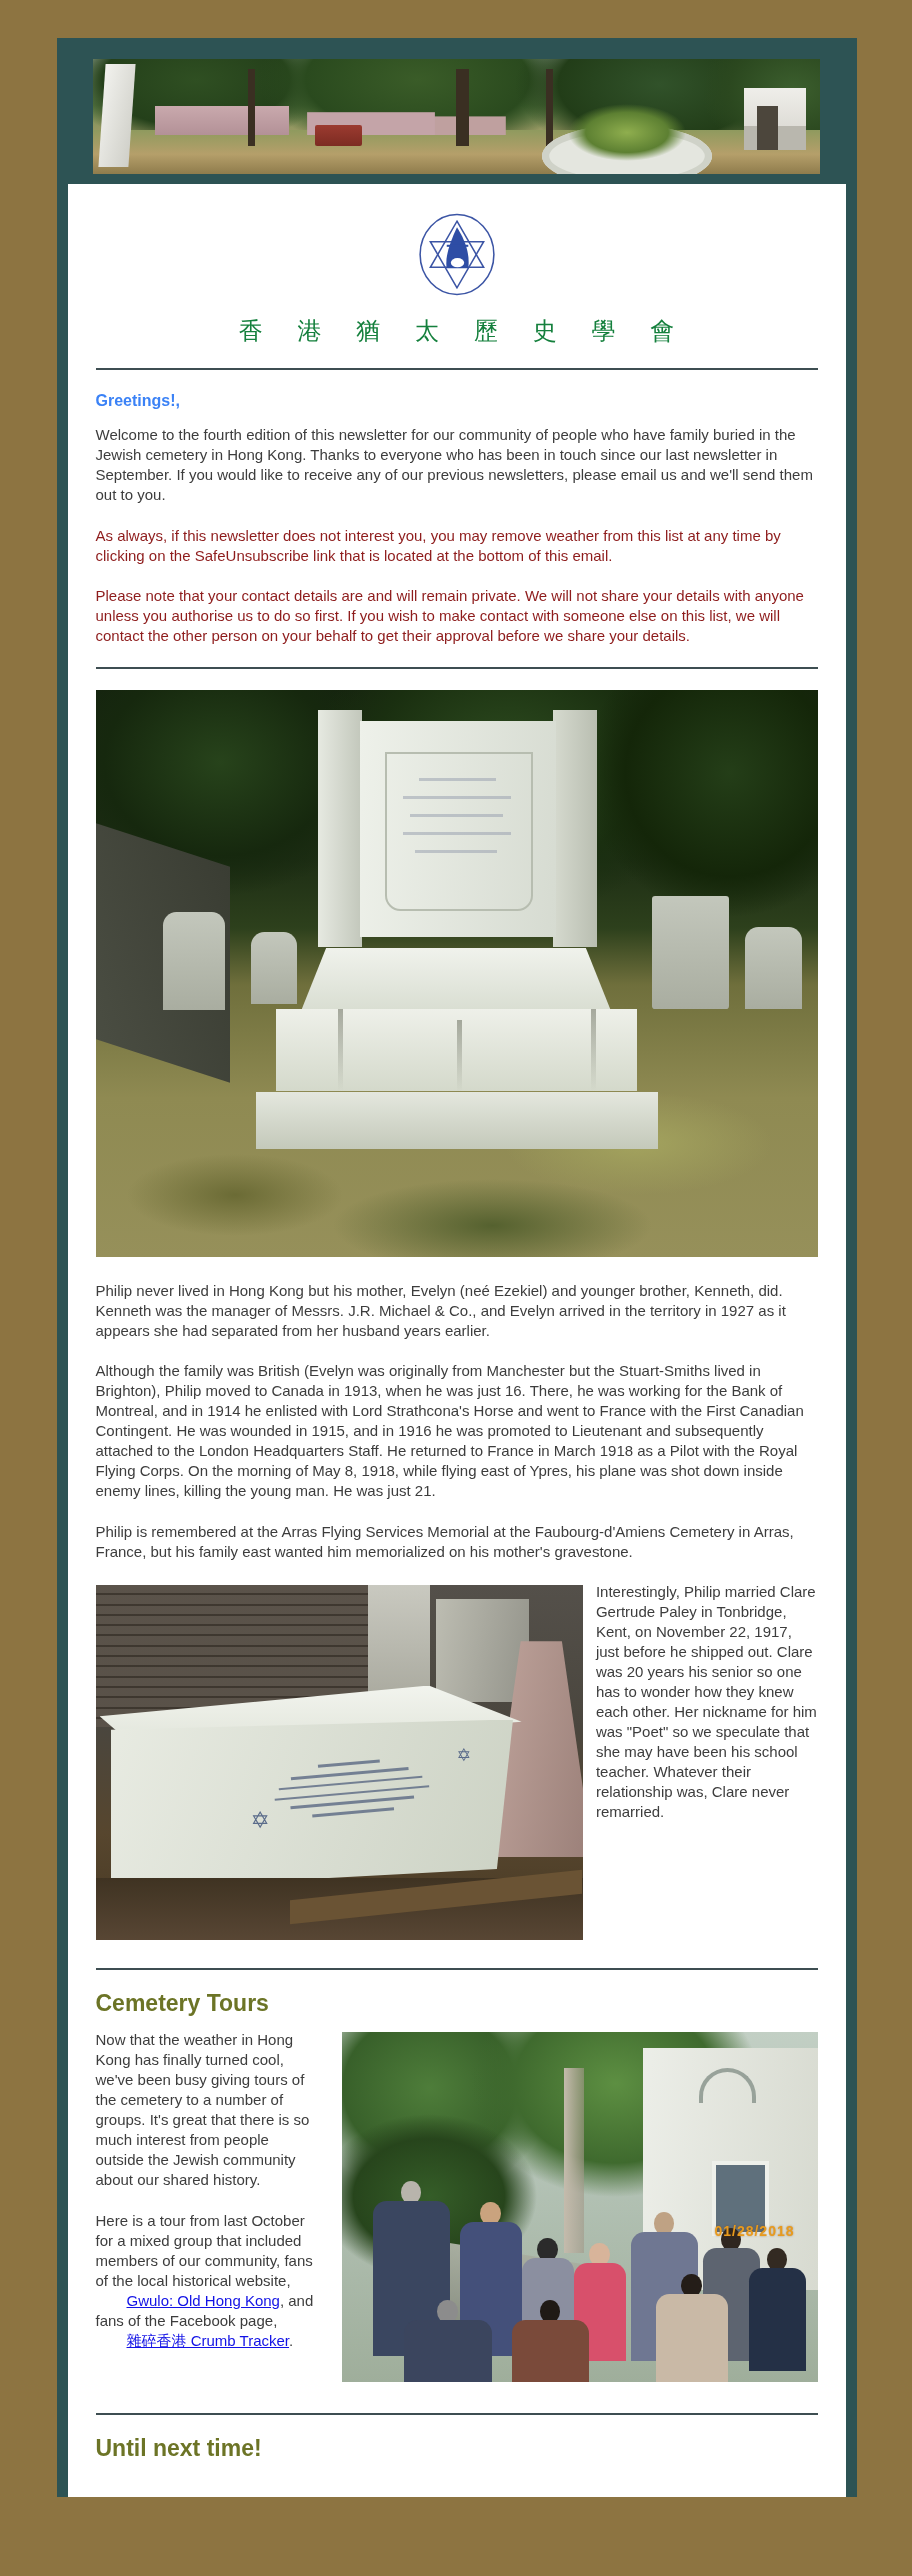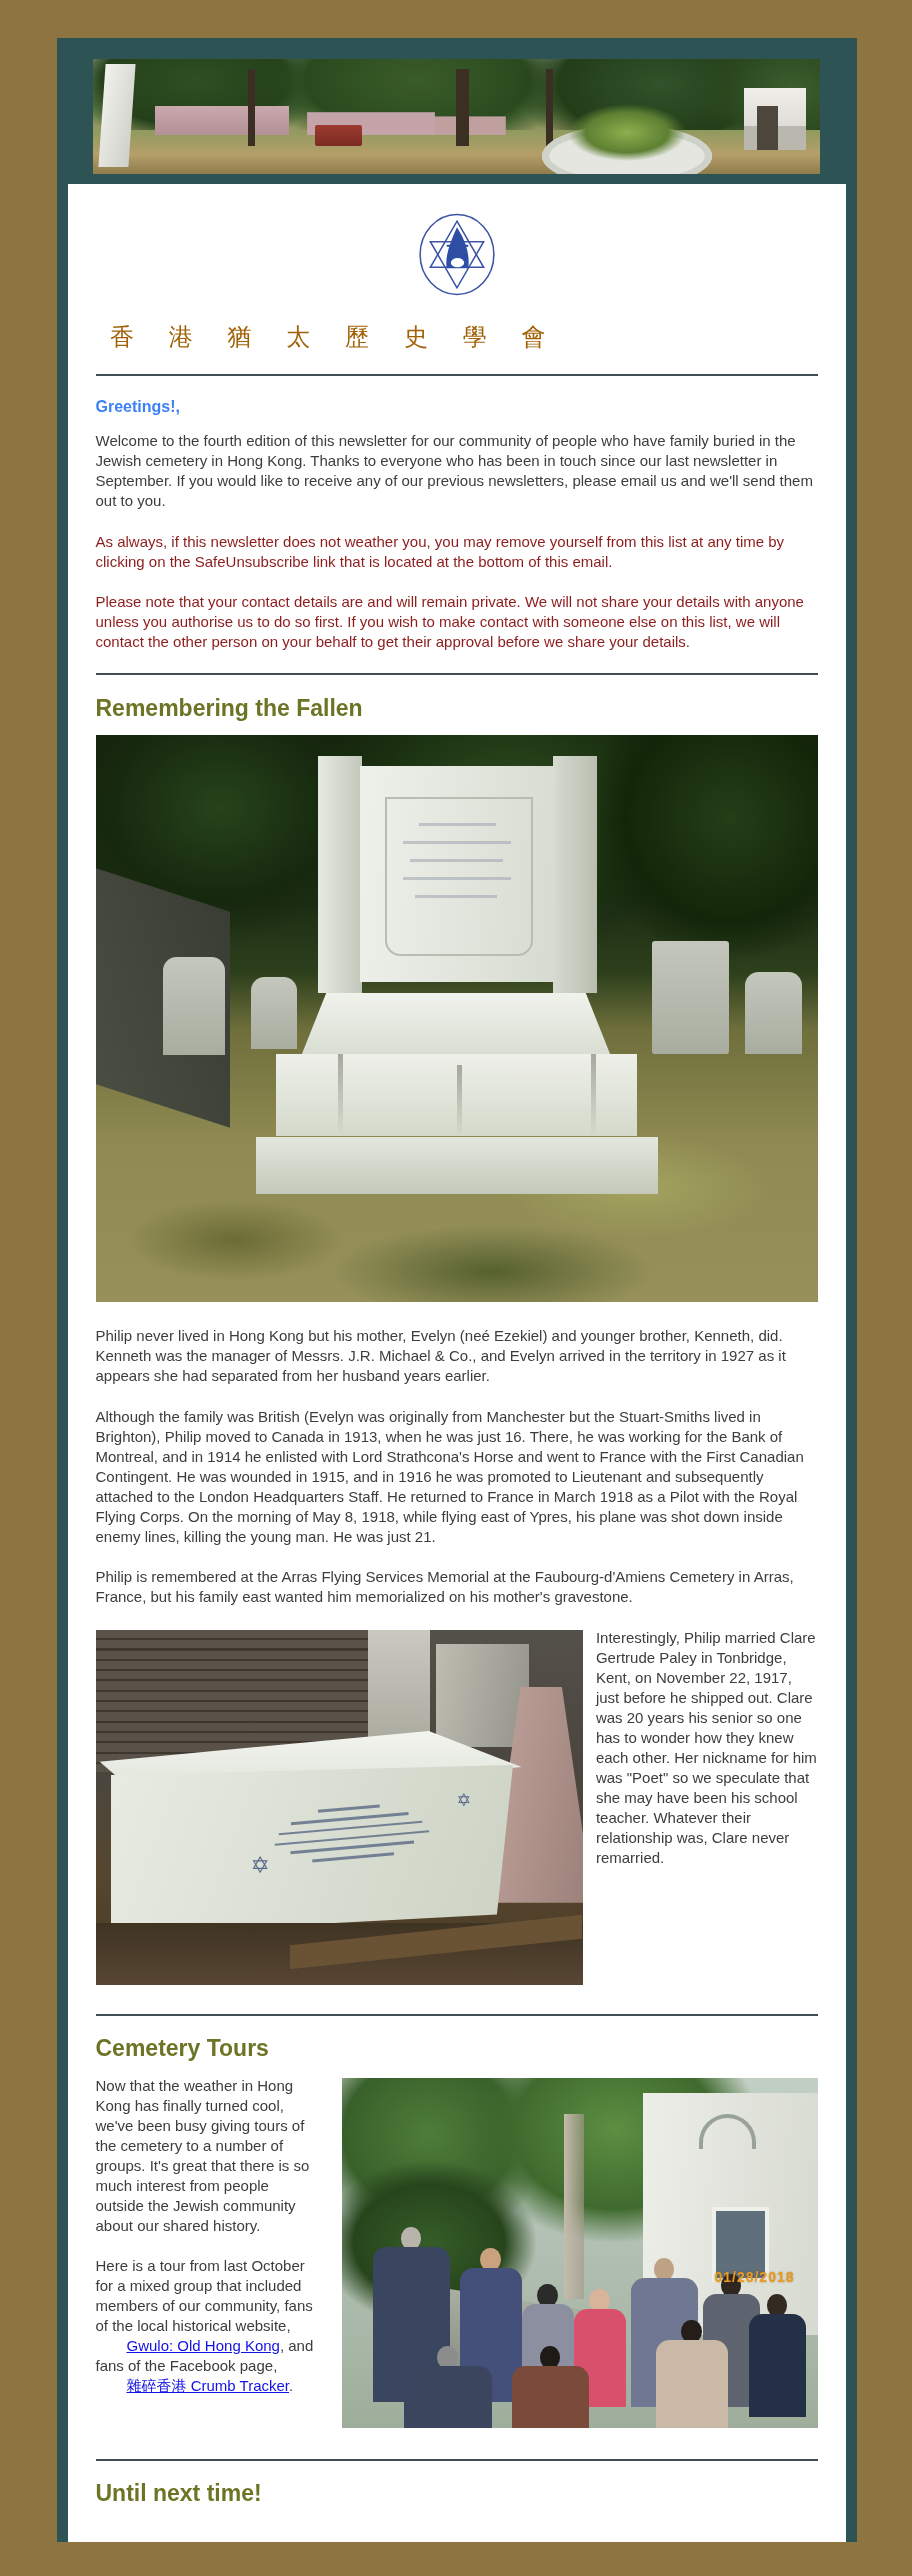--- a/index.html
+++ b/index.html
@@ -29,21 +29,21 @@
   .bn-bench{position:absolute;left:222px;top:66px;width:47px;height:20.6px;background:linear-gradient(#9c3b30,#7c2b22);border-radius:2.1px;}
   .bn-pond{position:absolute;right:108px;bottom:-13.4px;width:170px;height:62px;border-radius:50%;background:#e4e6df;box-shadow:inset 0 0 0 7.2px #cfd2c8;}
   .bn-plants{right:134px;bottom:13.4px;width:118px;height:57px;background:radial-gradient(closest-side,#8fae4e,#5d8032 70%,transparent);position:absolute;border-radius:50%;}
   .bn-hut{position:absolute;right:14.4px;top:29px;width:62px;height:62px;background:linear-gradient(#efeeea,#d4d2cb);box-shadow:inset 0 -24px 0 #b9b7ae;}
   .bn-hut:before{content:"";position:absolute;left:13.4px;top:17.5px;width:20.6px;height:44px;background:#4c463c;}
   
   .content{width:722px;margin:0 auto;background:#ffffff;padding:27px 28px 21.6px;}
   .logo-wrap{text-align:center;padding-top:2.1px;}
   h1.org{margin:8.2px 0 0;text-align:center;color:#2c48a4;font-family:"Liberation Serif",serif;
      font-variant:small-caps;font-weight:700;font-size:29px;letter-spacing:1px;line-height:30px;}
-  .zh{margin-top:23px;color:#a16207;font-size:24px;letter-spacing:14.4px;padding-left:14.4px;line-height:32px;font-family:"Liberation Serif",serif;}
+  .zh{margin-top:17px;text-align:center;color:#15803d;font-size:24px;letter-spacing:14.4px;padding-left:14.4px;line-height:32px;font-family:"Liberation Serif",serif;}
   hr{border:none;border-top:2.6px solid #3e4e52;margin:20.6px 0;}
   p,.para{font-size:15px;line-height:20px;color:#3d3d3d;margin:0 0 20.6px;}
   .greet{font-size:16px;line-height:21.6px;font-weight:bold;color:#3b82f6;margin:0 0 13.4px;}
   .red{color:#8e1c1c;}
   h3.sec{font-size:23px;line-height:25px;font-weight:bold;color:#6c7426;margin:0 0 14.4px;}
   a.lnk{color:#1212e6;text-decoration:underline;cursor:pointer;margin-left:31px;}
   .clearfix:after{content:"";display:block;clear:both;}
   
   .photo-grave{width:722px;height:567px;margin:3.1px 0 24px;background:linear-gradient(#15230f 0%,#20331573 30%,#2d401c 42%,#6f6f3c 52%,#8f8a52 72%,#96905a 100%),#1c2a14;}
   .pg-fol1{left:-41px;top:-62px;width:330px;height:268px;background:radial-gradient(closest-side,#27431b,#16280e 70%,transparent);}
@@ -126,26 +126,25 @@
         <rect x="56" y="62" width="42" height="4" fill="#2e4da5"></rect>
       </svg>
     </div>
 
     <div class="zh">香 港 猶 太 歷 史 學 會</div>
 
     <hr>
 
     <div class="greet">Greetings!,</div>
     <p>Welcome to the fourth edition of this newsletter for our community of people who have family buried in the Jewish cemetery in Hong Kong. Thanks to everyone who has been in touch since our last newsletter in September. If you would like to receive any of our previous newsletters, please email us and we'll send them out to you.</p>
-    <p class="red">As always, if this newsletter does not weather you, you may remove yourself from this list at any time by clicking on the SafeUnsubscribe link that is located at the bottom of this email.</p>
+    <p class="red">As always, if this newsletter does not interest you, you may remove weather from this list at any time by clicking on the SafeUnsubscribe link that is located at the bottom of this email.</p>
     <p class="red">Please note that your contact details are and will remain private. We will not share your details with anyone unless you authorise us to do so first. If you wish to make contact with someone else on this list, we will contact the other person on your behalf to get their approval before we share your details.</p>
 
     <hr>
 
-    <h3 class="sec">Remembering the Fallen</h3>
 
     <div class="photo photo-grave">
       <div class="blob pg-fol1"></div>
       <div class="blob pg-fol2"></div>
       <div class="blob pg-fol3"></div>
       <div class="pg-path"></div>
       <div class="pg-stone" style="left:67px;top:222px;width:62px;height:98px;"></div>
       <div class="pg-stone" style="left:155px;top:242px;width:46px;height:72px;"></div>
       <div class="pg-stone" style="left:556px;top:206px;width:77px;height:113px;border-radius:3.1px;"></div>
       <div class="pg-stone" style="left:649px;top:237px;width:57px;height:82px;"></div>

